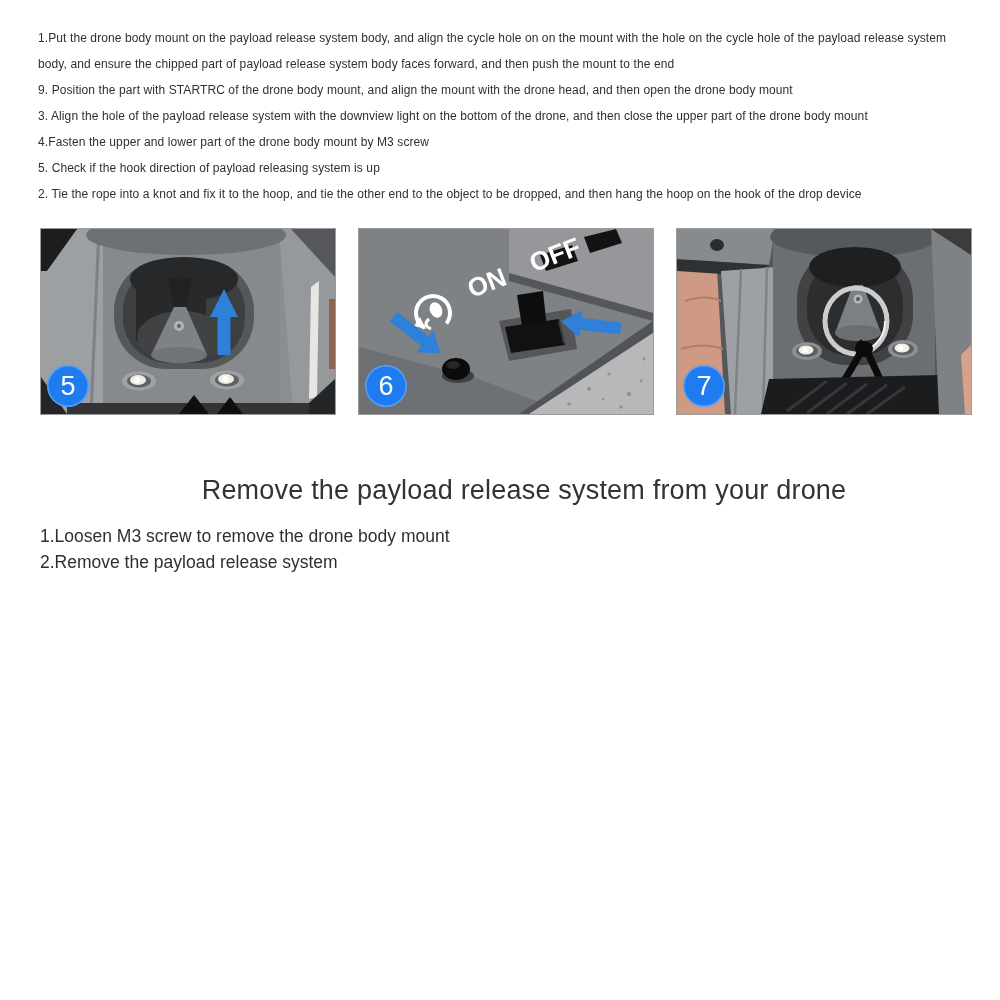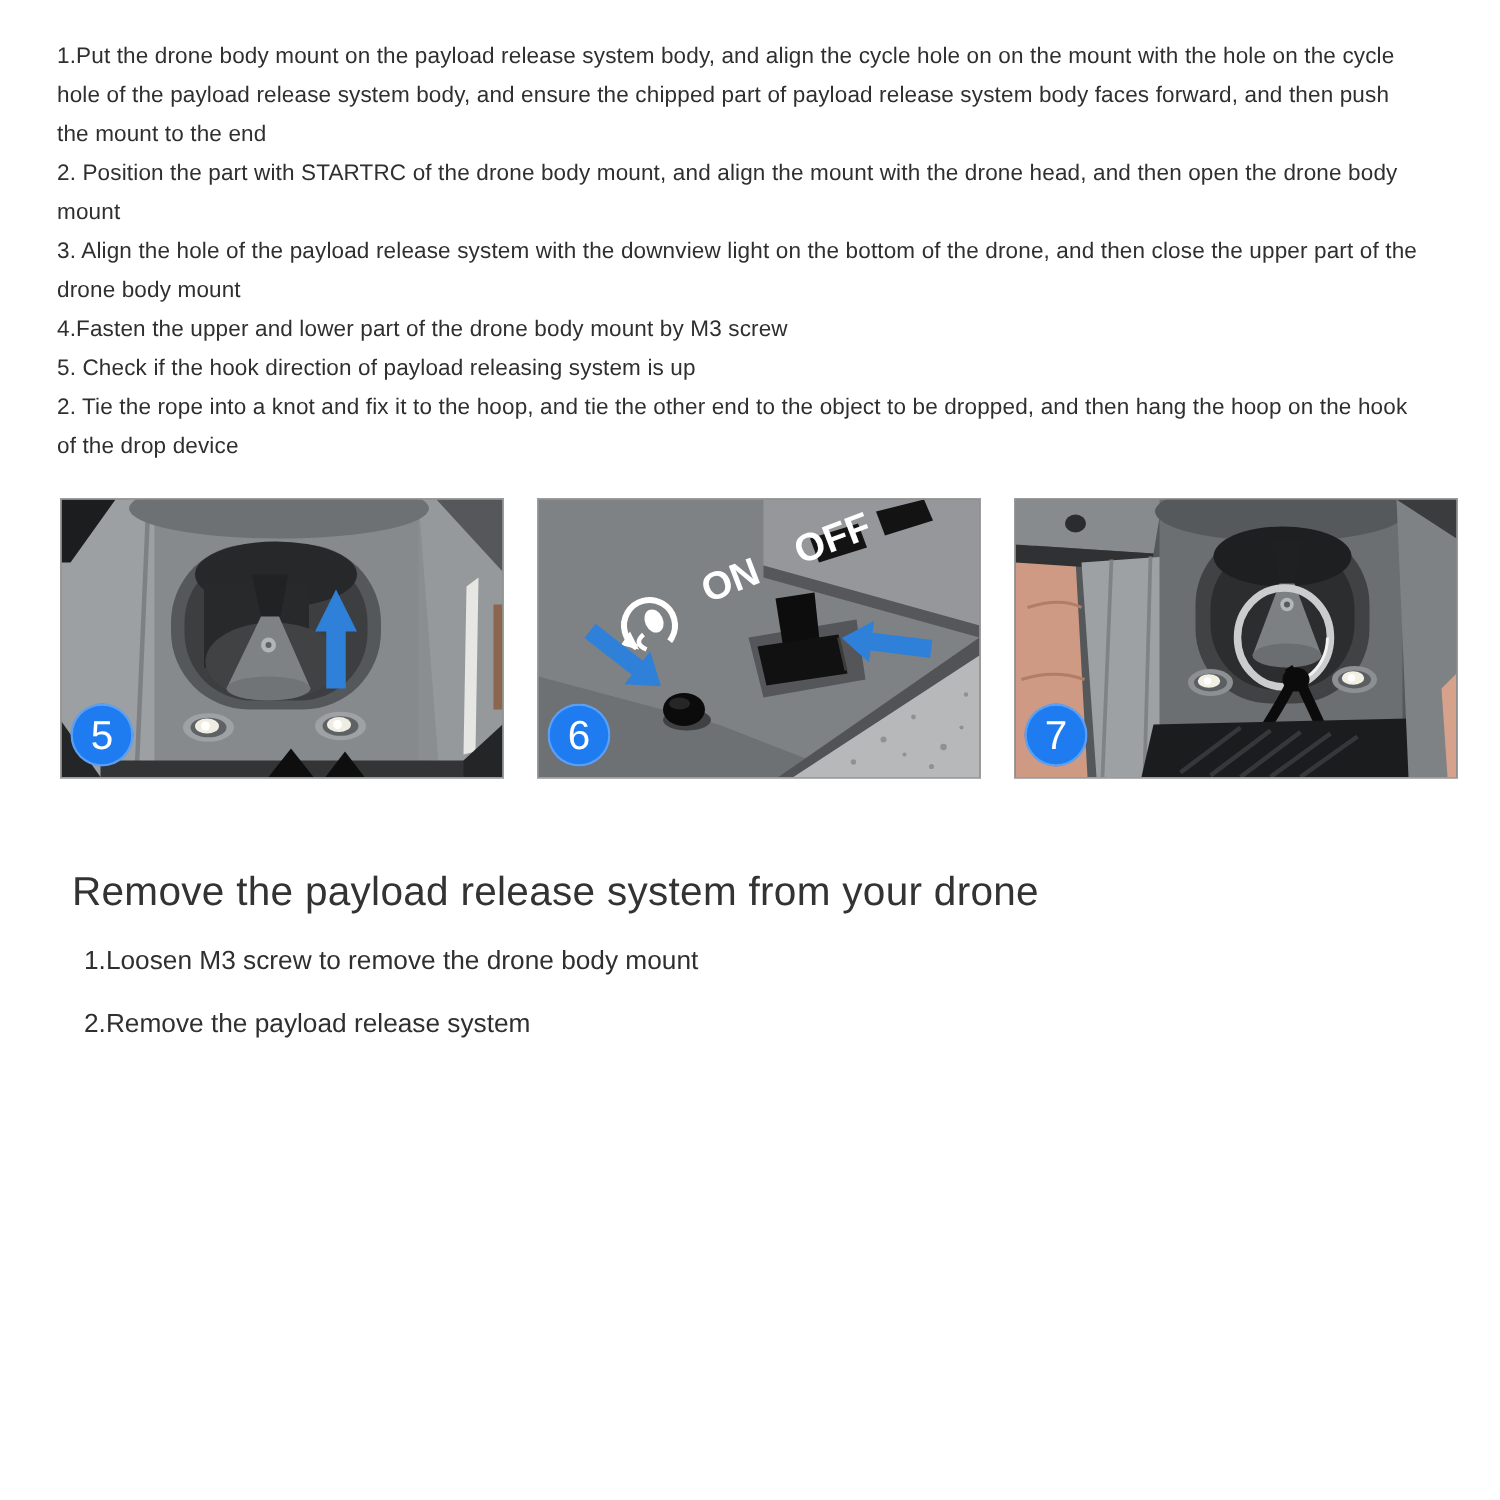--- a/index.html
+++ b/index.html
@@ -10,21 +10,21 @@
   body {
     width: 1000px;
     height: 1000px;
     font-family: "Liberation Sans", sans-serif;
     color: #2f2f2f;
     overflow: hidden;
   }
   .instructions {
     padding: 25px 40px 0 38px;
     width: 912px;
-    font-size: 15px;
+    font-size: 12px;
     line-height: 26px;
     letter-spacing: 0.1px;
   }
   .instructions p { margin: 0; }
   .figures {
     display: flex;
     gap: 22px;
     margin: 21px 0 0 40px;
   }
   .figure {
@@ -53,39 +53,40 @@
     align-items: center;
     justify-content: center;
   }
   .remove-section { margin: 60px 0 0 40px; }
   .remove-section h2 {
     margin: 0 0 0 8px;
     font-size: 27px;
     font-weight: 400;
     color: #333333;
     letter-spacing: 0.2px;
+    text-align: center;
   }
   .remove-steps {
     margin-top: 17px;
     font-size: 17.5px;
     line-height: 26px;
   }
-  .remove-steps p { margin: 16px; }
+  .remove-steps p { margin: 0; }
   svg text {
     font-family: "Liberation Sans", sans-serif;
     font-weight: bold;
     fill: #ffffff;
   }
 </style>
 </head>
 <body>
 
 <div class="instructions">
   <p>1.Put the drone body mount on the payload release system body, and align the cycle hole on on the mount with the hole on the cycle hole of the payload release system body, and ensure the chipped part of payload release system body faces forward, and then push the mount to the end</p>
-  <p>2. Position the part with STARTRC of the drone body mount, and align the mount with the drone head, and then open the drone body mount</p>
+  <p>9. Position the part with STARTRC of the drone body mount, and align the mount with the drone head, and then open the drone body mount</p>
   <p>3. Align the hole of the payload release system with the downview light on the bottom of the drone, and then close the upper part of the drone body mount</p>
   <p>4.Fasten the upper and lower part of the drone body mount by M3 screw</p>
   <p>5. Check if the hook direction of payload releasing system is up</p>
   <p>2. Tie the rope into a knot and fix it to the hoop, and tie the other end to the object to be dropped, and then hang the hoop on the hook of the drop device</p>
 </div>
 
 <div class="figures">
 
   <div class="figure">
     <svg viewBox="0 0 294 185">

